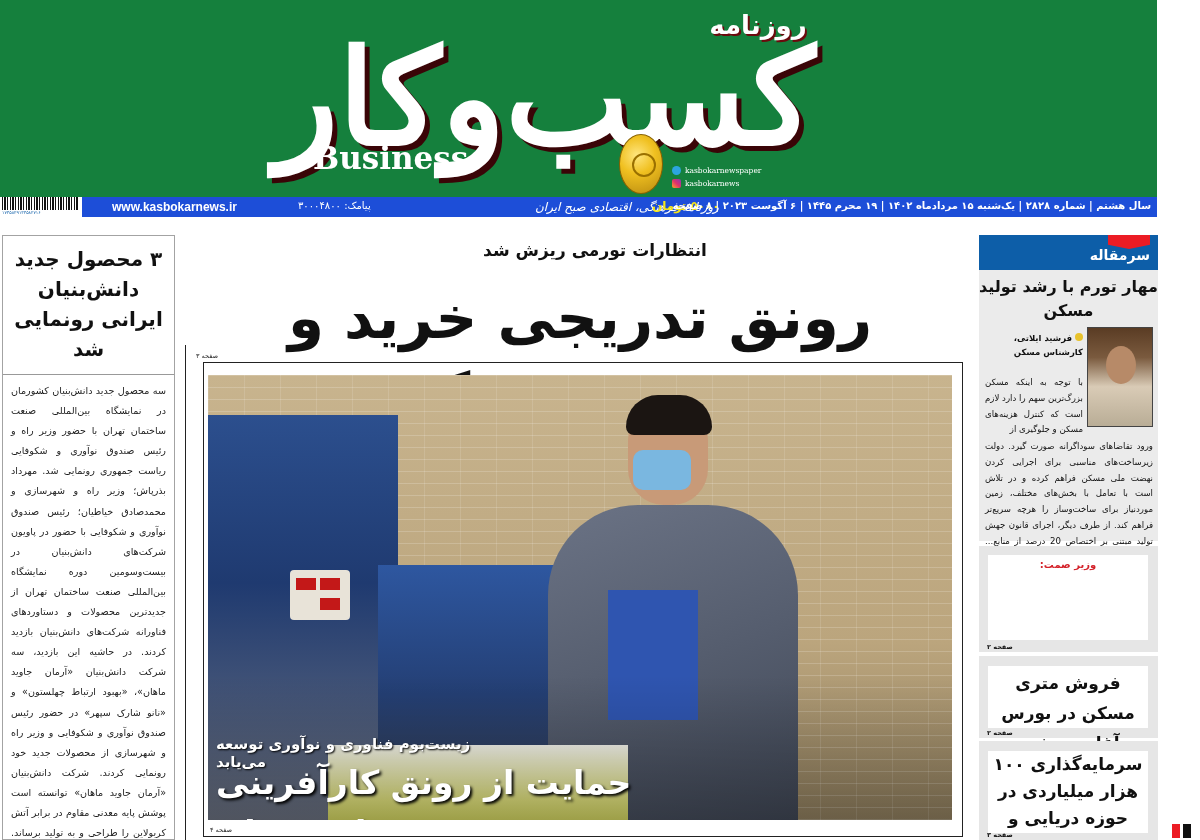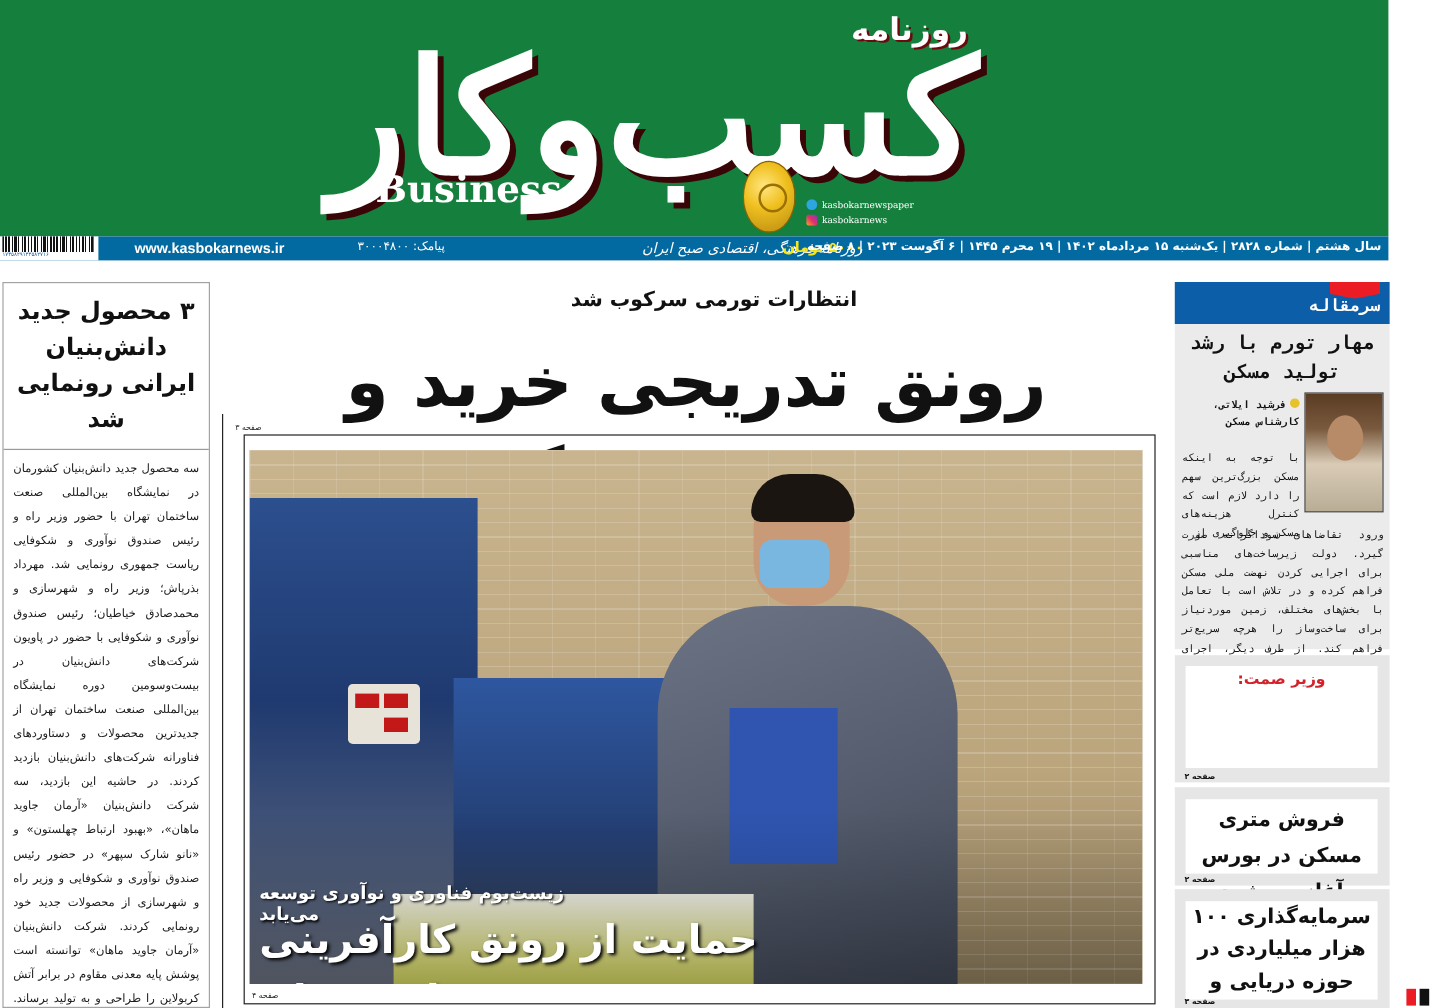--- a/index.html
+++ b/index.html
@@ -49,21 +49,21 @@
   .social .ico {
     width: 9px; height: 9px; border-radius: 50%; margin-right: 4px;
     display: inline-block;
   }
   .social .tg { background: #2ca5e0; }
   .social .ig { background: linear-gradient(45deg, #f9a825, #e1306c, #833ab4); border-radius: 2px; }
 
   
   .strip {
     position: absolute; left: 0; top: 197px; width: 1157px; height: 20px;
-    background: #0369a1; color: #fff; font-size: 10.5px;
+    background: #1d4ed8; color: #fff; font-size: 10.5px;
   }
   .barcode {
     position: absolute; left: 0; top: 0; width: 82px; height: 20px; background: #fff;
   }
   .barcode .bars {
     position: absolute; left: 2px; top: 0; width: 76px; height: 13px;
     background: repeating-linear-gradient(90deg, #111 0 1px, #fff 1px 2px, #111 2px 4px, #fff 4px 5px, #111 5px 6px, #fff 6px 8px);
   }
   .barcode .digits {
     position: absolute; left: 2px; top: 13px; width: 78px; font-size: 4.5px; color: #0d5ea8;
@@ -137,21 +137,21 @@
     position: absolute; left: 8px; top: 360px; width: 300px; direction: rtl; text-align: left;
     color: #fff; font-weight: bold; font-size: 15px; text-shadow: 1px 1px 2px #000;
   }
   .photo .sub-headline {
     position: absolute; left: 8px; top: 383px; width: 520px; direction: rtl; text-align: left;
     color: #fff; font-weight: bold; font-size: 33px; line-height: 50px; text-shadow: 2px 2px 3px #000;
   }
 
   
   .editorial {
-    position: absolute; left: 979px; top: 235px; width: 179px; height: 306px; background: #ebebeb; font-family: Liberation Mono, monospace;
+    position: absolute; left: 979px; top: 235px; width: 179px; height: 306px; background: #ebebeb;
   }
   .editorial .label-bar {
     position: absolute; left: 0; top: 0; width: 179px; height: 35px; background: #0d5ea8;
   }
   .editorial .label-bar .tab {
     position: absolute; right: 8px; top: 0; width: 42px; height: 14px; background: #ec1c24;
     clip-path: polygon(0 0, 100% 0, 100% 70%, 50% 100%, 0 70%);
   }
   .editorial .label {
     position: absolute; right: 8px; top: 12px; color: #fff; font-weight: bold; font-size: 14px; direction: rtl;
@@ -184,21 +184,21 @@
   }
   .editorial .more { color: #d4222a; font-weight: bold; }
 
   .teaser {
     position: absolute; left: 979px; width: 179px; background: #e6e6e6;
   }
   .teaser .inner {
     position: absolute; left: 9px; top: 9px; width: 160px; background: #fff;
     direction: rtl; text-align: center; font-weight: bold; color: #111;
   }
-  .teaser .eyebrow { color: #d4222a; font-size: 13px; padding-top: 4px; }
+  .teaser .eyebrow { color: #d4222a; font-size: 10px; padding-top: 4px; }
   .teaser .t { font-size: 17px; line-height: 30px; }
   .teaser .pg { position: absolute; left: 8px; bottom: 1px; font-size: 6.5px; font-weight: bold; direction: rtl; }
 
   .corner-marks { position: absolute; left: 1172px; top: 823px; }
   .corner-marks span { display: inline-block; width: 8px; height: 14px; margin-right: 3px; }
 </style>
 </head>
 <body>
 
 <header class="masthead">
@@ -232,21 +232,21 @@
 
 <section class="leftcol">
   <h2 class="head">۳ محصول جدید دانش‌بنیان ایرانی رونمایی شد</h2>
   <p class="body">
     <span>سه محصول جدید دانش‌بنیان کشورمان در نمایشگاه بین‌المللی صنعت ساختمان تهران با حضور وزیر راه و رئیس صندوق نوآوری و شکوفایی ریاست جمهوری رونمایی شد. مهرداد بذرپاش؛ وزیر راه و شهرسازی و محمدصادق خیاطیان؛ رئیس صندوق نوآوری و شکوفایی با حضور در پاویون شرکت‌های دانش‌بنیان در بیست‌وسومین دوره نمایشگاه بین‌المللی صنعت ساختمان تهران از جدیدترین محصولات و دستاوردهای فناورانه شرکت‌های دانش‌بنیان بازدید کردند. در حاشیه این بازدید، سه شرکت دانش‌بنیان «آرمان جاوید ماهان»، «بهبود ارتباط چهلستون» و «نانو شارک سپهر» در حضور رئیس صندوق نوآوری و شکوفایی و وزیر راه و شهرسازی از محصولات جدید خود رونمایی کردند. شرکت دانش‌بنیان «آرمان جاوید ماهان» توانسته است پوشش پایه معدنی مقاوم در برابر آتش کربولاین را طراحی و به تولید برساند. با توجه به اینکه فولاد به کار رفته در سازه‌های ساختمانی و صنعتی پس از مواجهه با آتش، مقاومت خود را از دست می‌دهد، سازه‌ها نیازمند مقاوم‌سازی است تا در صورت بروز آتش‌سوزی، از ریزش اسکلت سازه جلوگیری شود. محصول مقاوم در برابر آتش (Carboline) توانایی ایجاد مقاومت در برابر آتش تا سه ساعت را برای انواع سازه‌ها فراهم می‌آورد. این محصول به روش مهندسی معکوس روی یکی از باکیفیت‌ترین محصولات مقاوم‌سازی در دنیا که تولید کشور آمریکا بوده است، فرمول‌یابی شده و پس از طی آزمایش‌ها، به تأیید مرکز تحقیقات مسکن زیر نظر وزارت راه و شهرسازی و همچنین سازمان آتش‌نشانی استان‌ها رسیده است. این محصول از لحاظ کیفی، نخستین محصول با قابلیت اجرای دکوراتیو و در معرض بودن...</span>
     
   </p>
 </section>
 <div class="leftcol-rule"></div>
 
-<div class="kicker">انتظارات تورمی سرکوب شد</div>
+<div class="kicker">انتظارات تورمی ریزش شد</div>
 <h1 class="headline">رونق تدریجی خرید و فروش مسکن</h1>
 <span class="pageref-small" style="left:196px;top:352px;">صفحه ۳</span>
 
 <div class="photo-frame"></div>
 <figure class="photo">
   <div class="wall"></div>
   <div class="machine-left"></div>
   <div class="machine-mid"></div>
   <div class="display"></div>
   <div class="worker-body"></div>

